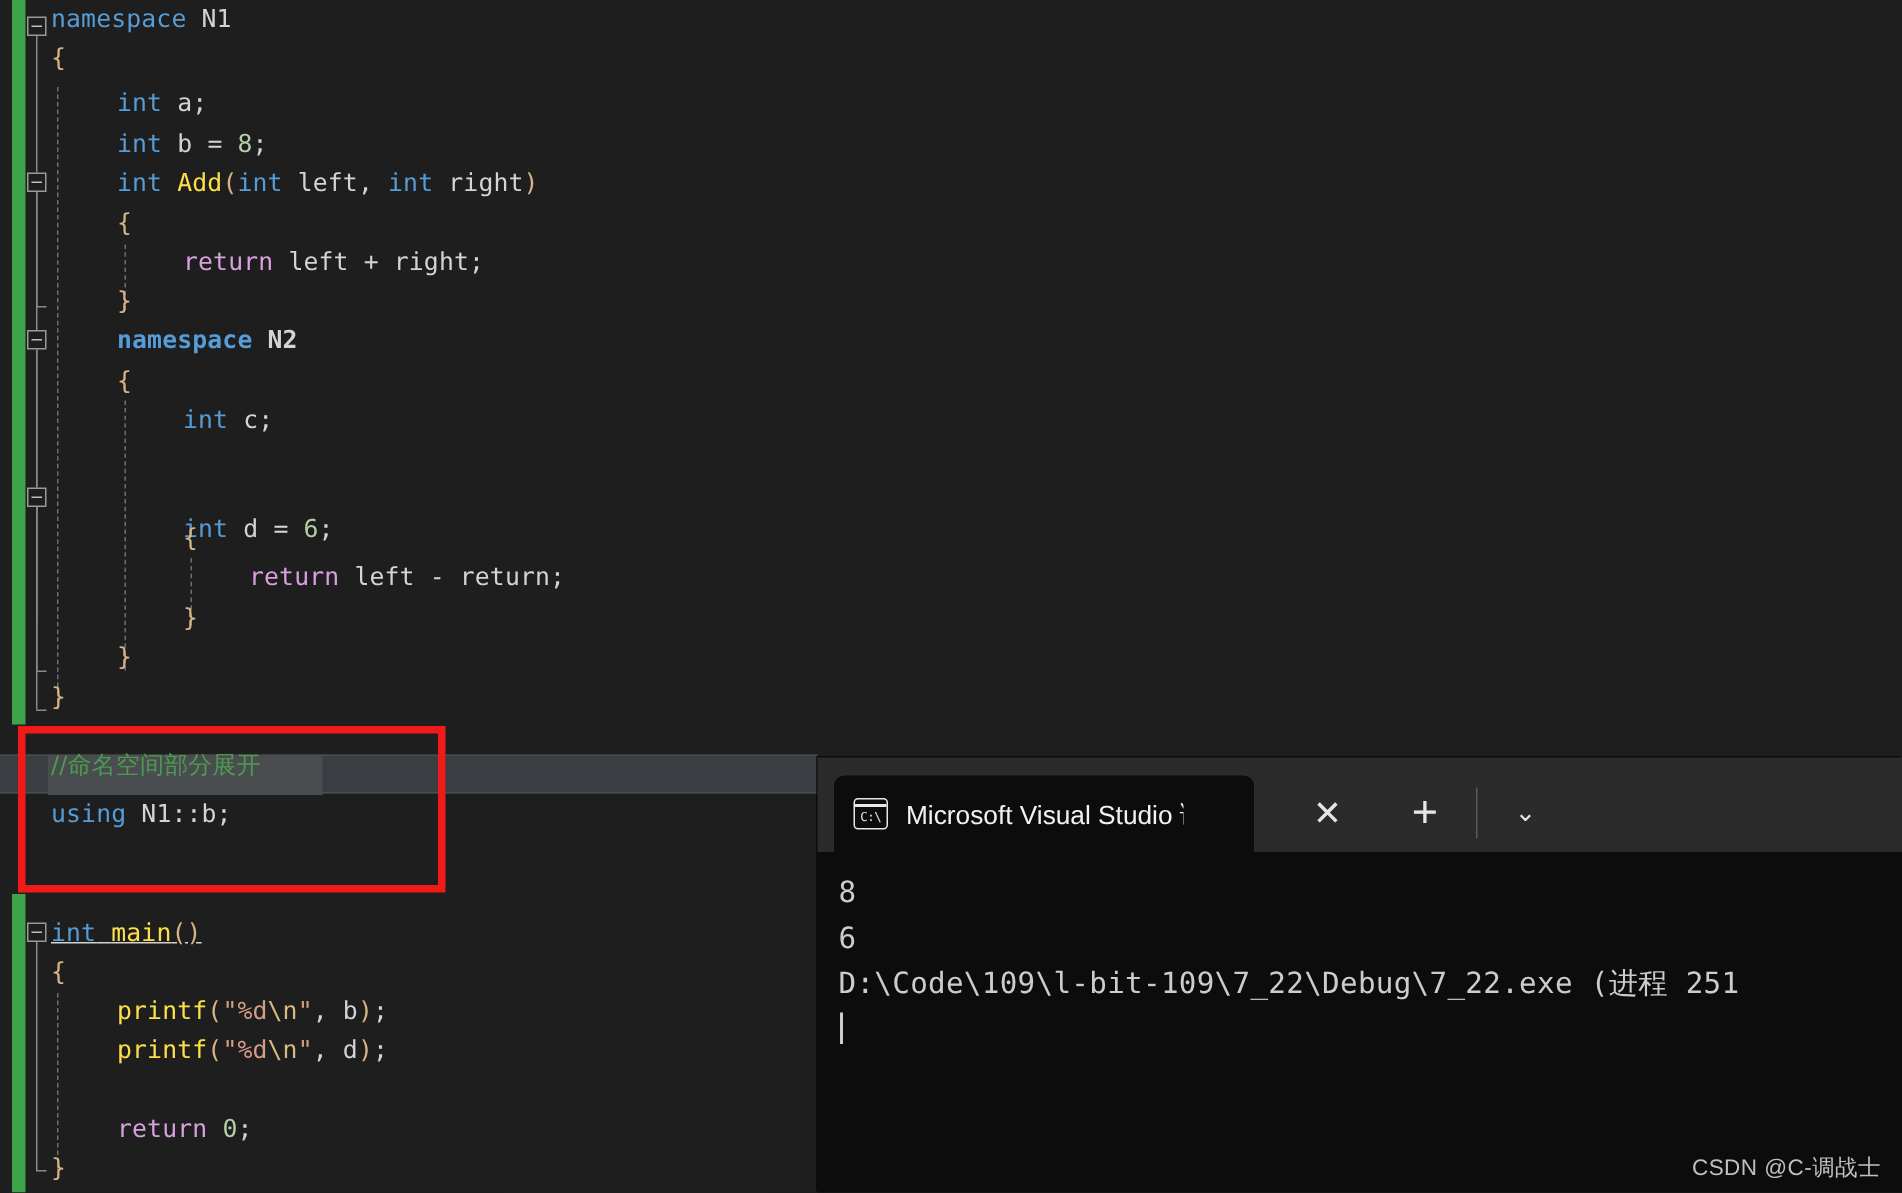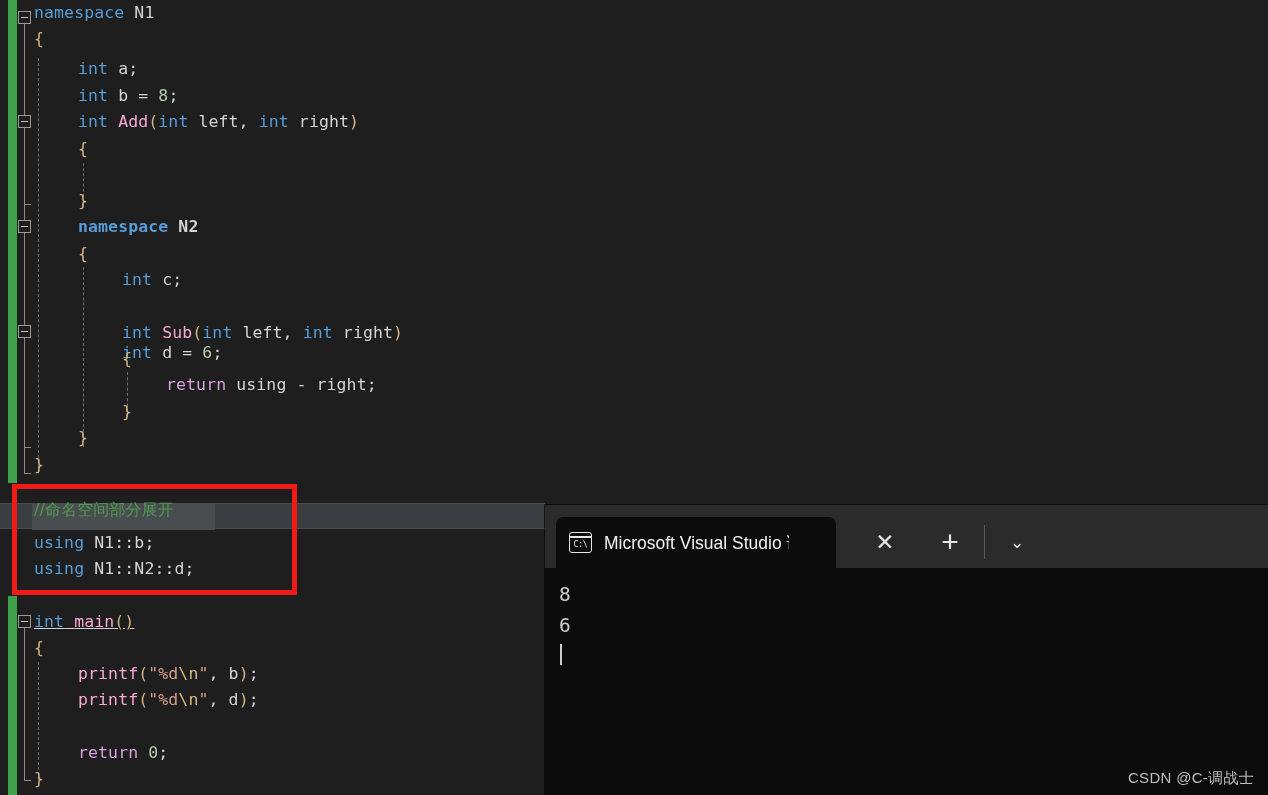--- a/index.html
+++ b/index.html
@@ -68,21 +68,21 @@
   }
 
   .indent-guide {
     position: absolute;
     width: 0;
     border-left: 1px dashed #6E6E6E;
   }
 
   
   .kw   { color: #569CD6; }
-  .fn   { color: #f9a8d4; }
+  .fn   { color: #fde047; }
   .ret  { color: #D8A0DF; }
   .num  { color: #B5CEA8; }
   .br   { color: #D4B483; }
   .id   { color: #D4D4D4; }
   .str  { color: #D69D85; }
   .esc  { color: #D7BA7D; }
   .cmt  { color: #4E9A50; }
 
   
   .sel-band {
@@ -253,39 +253,38 @@
   <div class="indent-guide" style="left:83px;top:267px;height:180px;"></div>
   <div class="indent-guide" style="left:127px;top:372px;height:45px;"></div>
   <div class="indent-guide" style="left:38px;top:662px;height:118px;"></div>
 
   <div class="code-line" style="left:34px;top:0px;"><span class="kw">namespace</span> <span class="id">N1</span></div>
   <div class="code-line" style="left:34px;top:26px;"><span class="br">{</span></div>
   <div class="code-line" style="left:78px;top:56px;"><span class="kw">int</span> <span class="id">a;</span></div>
   <div class="code-line" style="left:78px;top:83px;"><span class="kw">int</span> <span class="id">b</span> <span class="id">=</span> <span class="num">8</span><span class="id">;</span></div>
   <div class="code-line" style="left:78px;top:109px;"><span class="kw">int</span> <span class="fn">Add</span><span class="br">(</span><span class="kw">int</span> <span class="id">left</span><span class="id">,</span> <span class="kw">int</span> <span class="id">right</span><span class="br">)</span></div>
   <div class="code-line" style="left:78px;top:136px;"><span class="br">{</span></div>
+  <div class="code-line" style="left:122px;top:162px;"><span class="ret">return</span> <span class="id">left + right;</span></div>
   <div class="code-line" style="left:78px;top:188px;"><span class="br">}</span></div>
   <div class="code-line" style="left:78px;top:214px;font-weight:bold;"><span class="kw">namespace</span> <span class="id">N2</span></div>
   <div class="code-line" style="left:78px;top:241px;"><span class="br">{</span></div>
   <div class="code-line" style="left:122px;top:267px;"><span class="kw">int</span> <span class="id">c;</span></div>
   <div class="code-line" style="left:122px;top:293px;margin-top:47px;"><span class="kw">int</span> <span class="id">d</span> <span class="id">=</span> <span class="num">6</span><span class="id">;</span></div>
-  <div class="code-line" style="left:122px;top:320px;"><span class="kw">int</span> <span class="fn">Sub</span><span class="br">(</span><span class="kw">int</span> <span class="id">left</span><span class="id">,</span> <span class="kw">int</span> <span class="id">right</span><span class="br">)</span></div>
   <div class="code-line" style="left:122px;top:346px;"><span class="br">{</span></div>
-  <div class="code-line" style="left:166px;top:372px;"><span class="ret">return</span> <span class="id">using - right;</span></div>
+  <div class="code-line" style="left:166px;top:372px;"><span class="ret">return</span> <span class="id">left - return;</span></div>
   <div class="code-line" style="left:122px;top:399px;"><span class="br">}</span></div>
   <div class="code-line" style="left:78px;top:425px;"><span class="br">}</span></div>
   <div class="code-line" style="left:34px;top:452px;"><span class="br">}</span></div>
 
   <div class="sel-band" style="left:0px;top:503px;width:545px;"></div>
   <div class="sel-text" style="left:32px;top:504px;width:183px;"></div>
 
   <div class="code-line cmt" style="left:34px;top:497px;z-index:3;font-family:'DejaVu Sans','Liberation Sans',sans-serif;font-size:16px;">//命名空间部分展开</div>
 
   <div class="code-line" style="left:34px;top:530px;"><span class="kw">using</span> <span class="id">N1::b;</span></div>
-  <div class="code-line" style="left:34px;top:556px;"><span class="kw">using</span> <span class="id">N1::N2::d;</span></div>
 
   <div class="code-line" style="left:34px;top:609px;text-decoration:underline;"><span class="kw">int</span> <span class="fn">main</span><span class="br">()</span></div>
   <div class="code-line" style="left:34px;top:635px;"><span class="br">{</span></div>
   <div class="code-line" style="left:78px;top:661px;"><span class="fn">printf</span><span class="br">(</span><span class="str">"%d</span><span class="esc">\n</span><span class="str">"</span><span class="id">,</span> <span class="id">b</span><span class="br">)</span><span class="id">;</span></div>
   <div class="code-line" style="left:78px;top:687px;"><span class="fn">printf</span><span class="br">(</span><span class="str">"%d</span><span class="esc">\n</span><span class="str">"</span><span class="id">,</span> <span class="id">d</span><span class="br">)</span><span class="id">;</span></div>
   <div class="code-line" style="left:78px;top:740px;"><span class="ret">return</span> <span class="num">0</span><span class="id">;</span></div>
   <div class="code-line" style="left:34px;top:766px;"><span class="br">}</span></div>
 </div>
 
 <div id="red-box"></div>
@@ -301,17 +300,18 @@
     <div class="term-btn" id="term-close">✕</div>
     <div class="term-btn" id="term-new">+</div>
     <div id="term-sep"></div>
     <div class="term-btn" id="term-chev">⌄</div>
   </div>
 
   <div id="term-body">
     <div class="term-line">8</div>
     <div class="term-line">6</div>
     <div class="term-line"></div>
+    <div class="term-line">D:\Code\109\l-bit-109\7_22\Debug\7_22.exe (进程 251</div>
     <div class="term-line"><span id="term-caret"></span></div>
   </div>
 </div>
 
 <div id="watermark">CSDN @C-调战士</div>
 
 </body></html>

